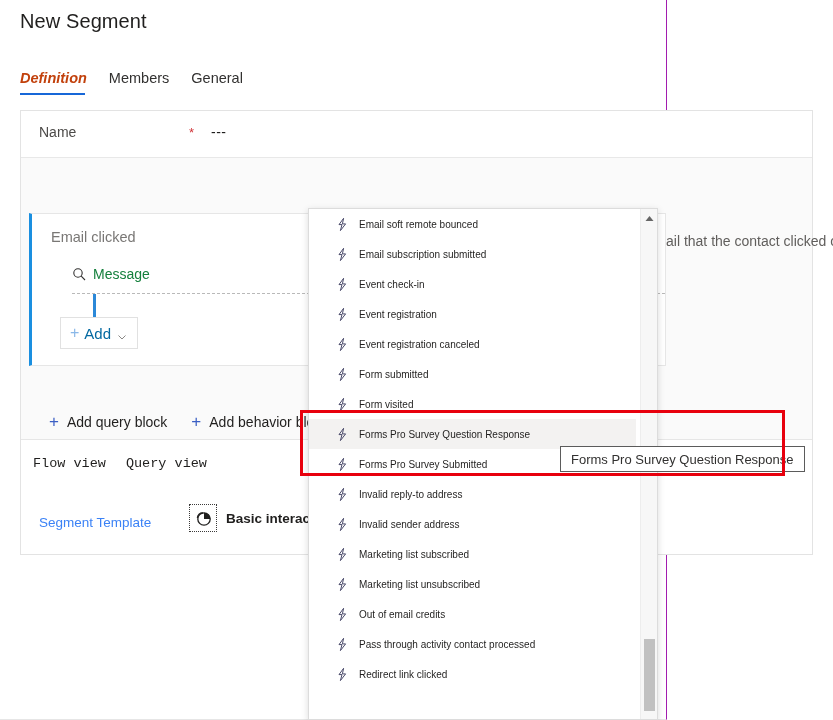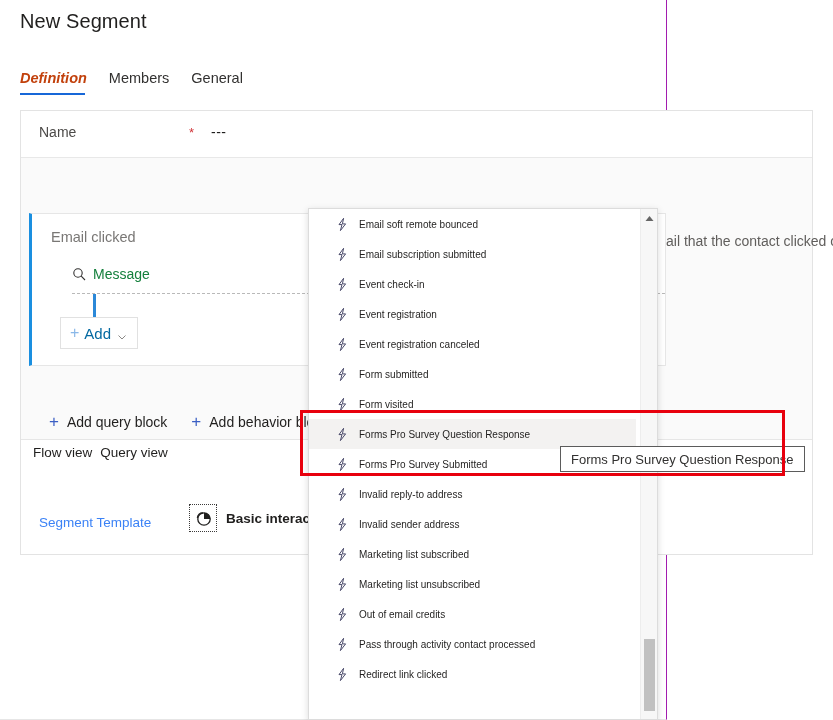--- a/index.html
+++ b/index.html
@@ -180,22 +180,22 @@
   
   .footer-bar {
     position: absolute;
     left: 0; right: 0; bottom: 0;
     height: 115px;
     background: #ffffff;
     border-top: 1px solid #e6e6e6;
   }
   .view-links {
     position: absolute;
-    left: 12px; top: 5px;
-    display: flex; gap: 8px;
+    left: 12px; top: 16px;
+    display: flex; gap: 20px; font-family: Liberation Mono, monospace;
   }
   .view-link {
     font-size: 13.5px; color: #201f1e; cursor: pointer; white-space: nowrap;
   }
   .tmpl-label {
     position: absolute;
     left: 18px; top: 75px;
     font-size: 13.5px; color: #3b82f6;
   }
   .tmpl-chip {

